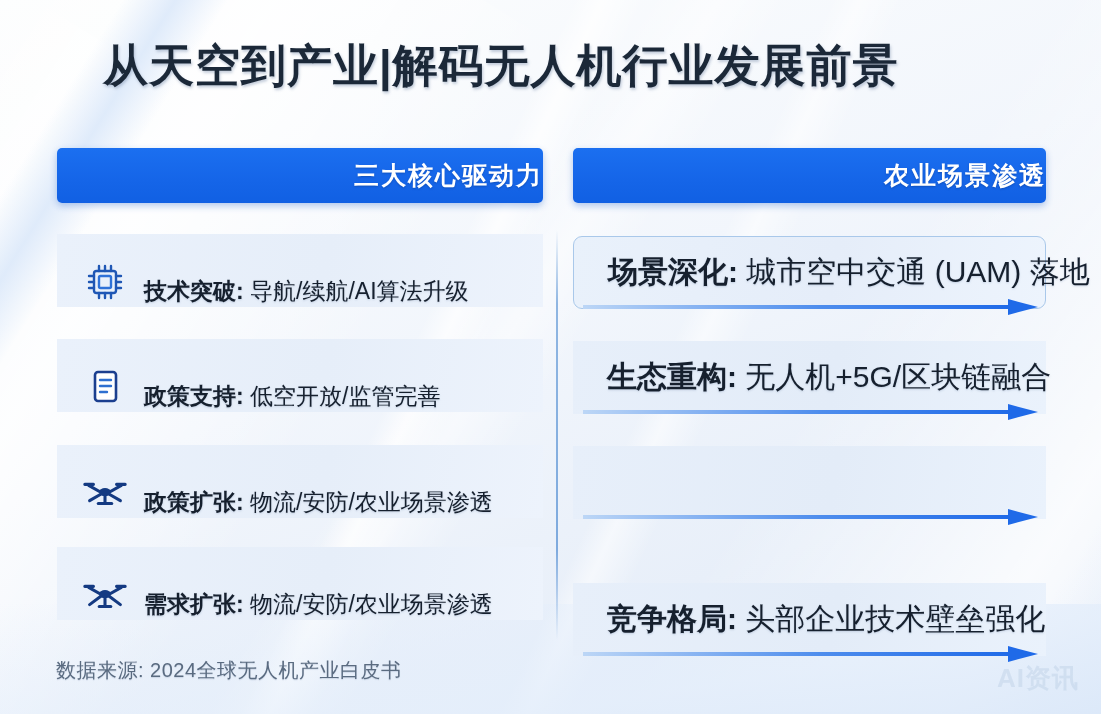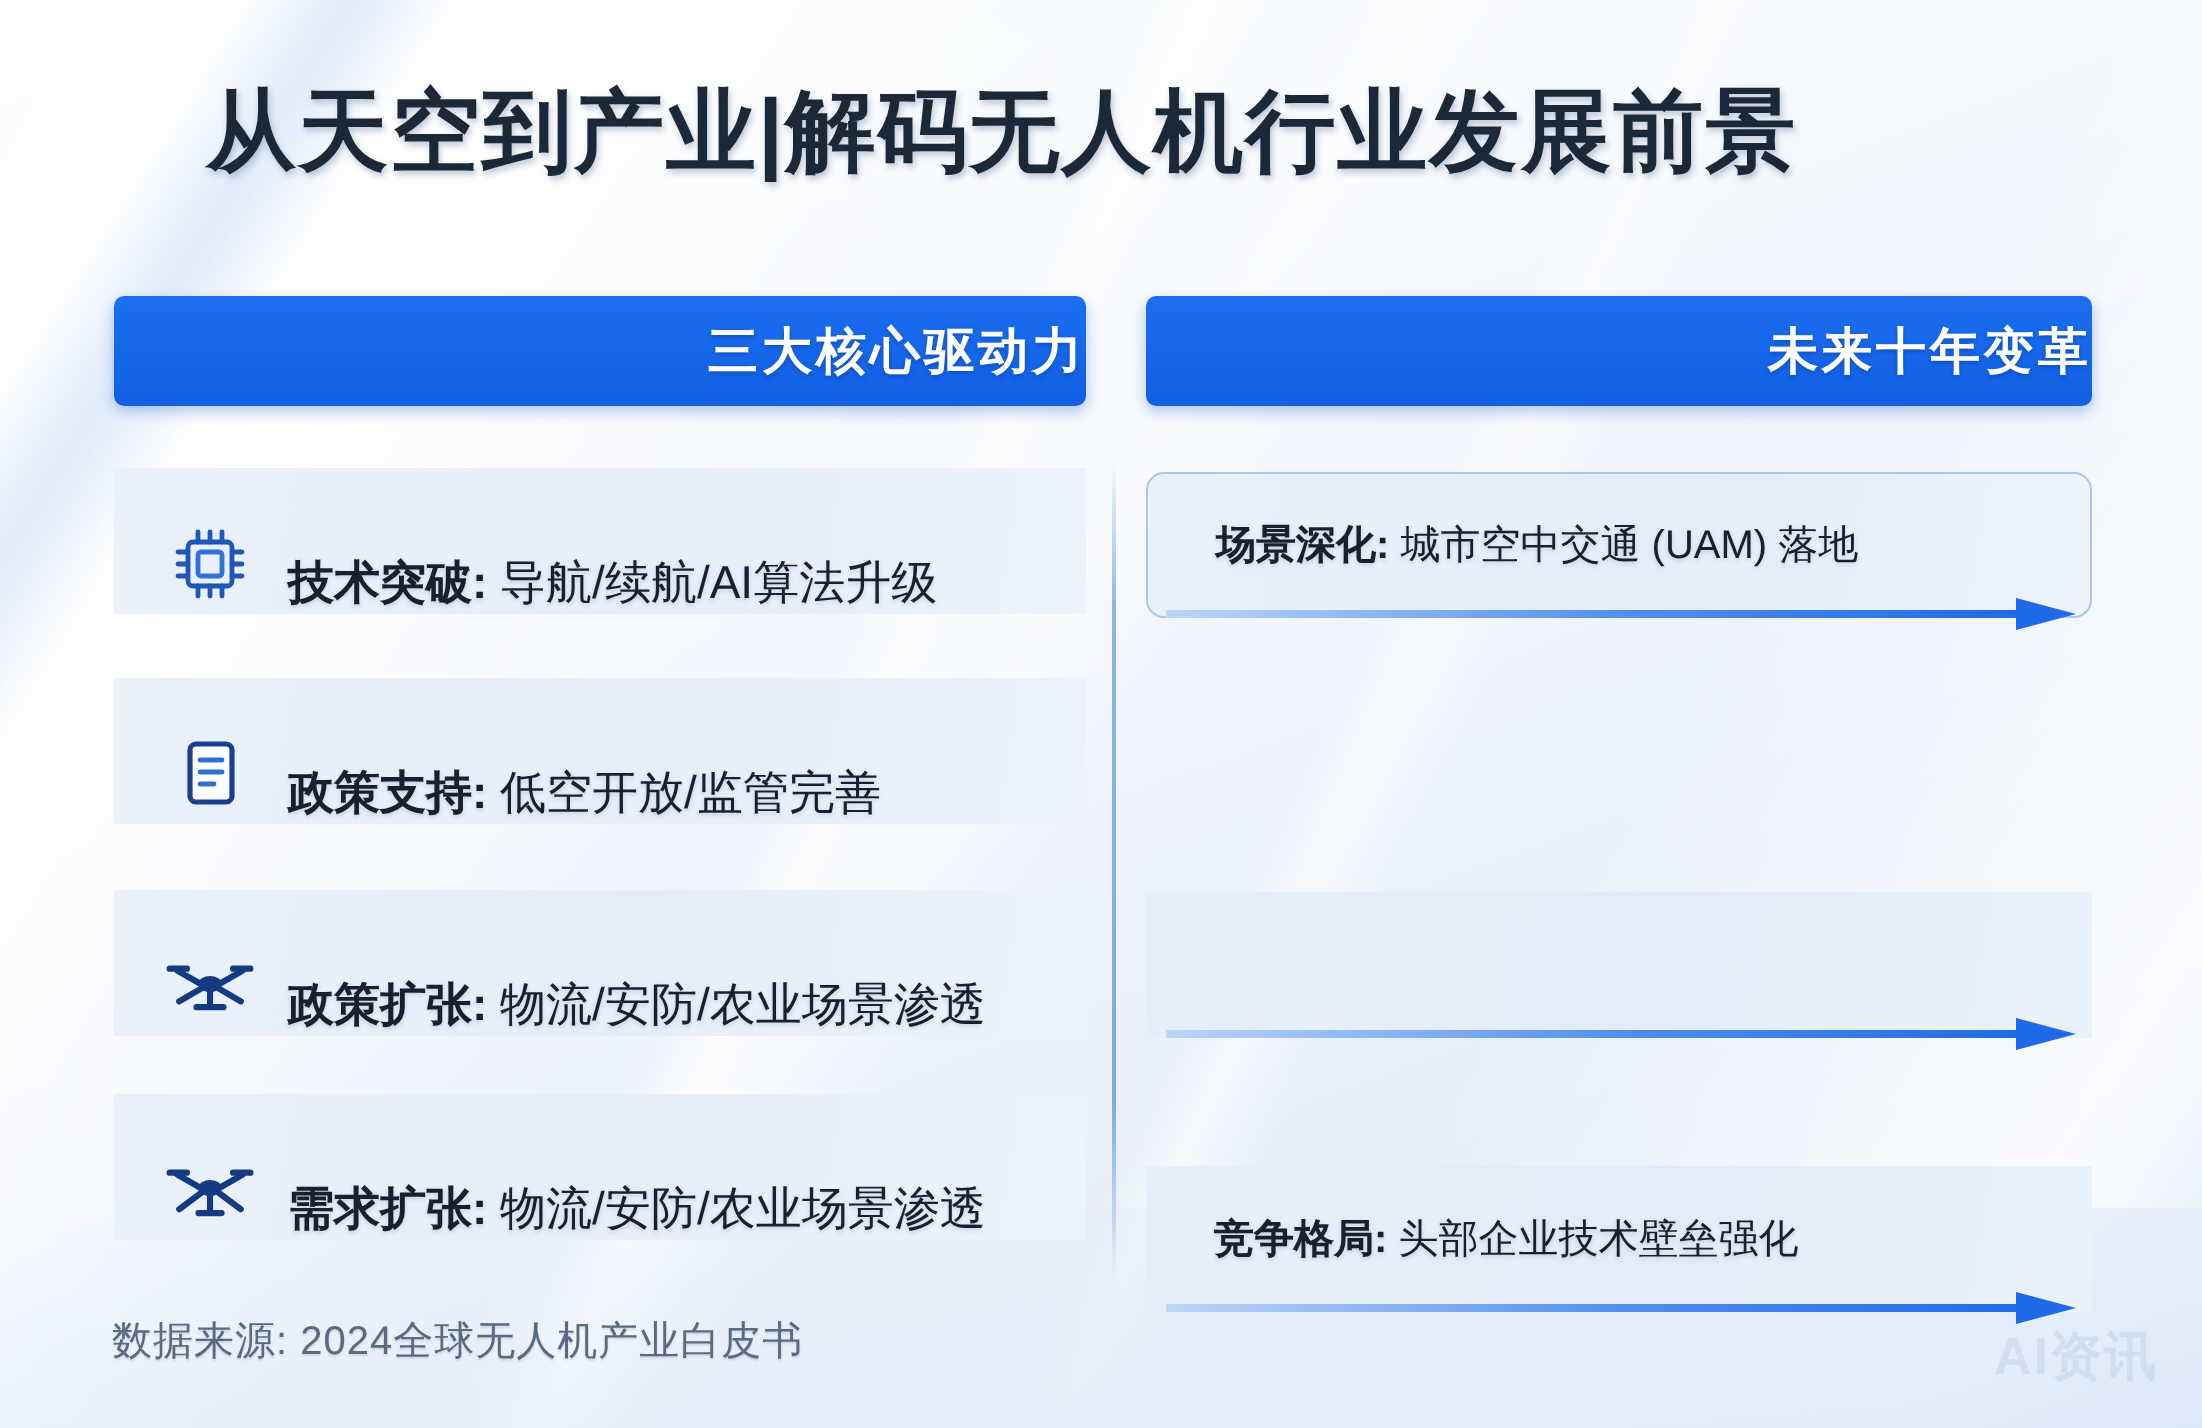--- a/index.html
+++ b/index.html
@@ -90,21 +90,21 @@
   .rbox {
     position:absolute; left:0; top:0; width:473px; height:73px;
     background:linear-gradient(100deg,#e7effa 0%, #e3ecf8 55%, #eaf2fc 100%);
     display:flex; align-items:center;
   }
   .rbox.outlined {
     border:1.5px solid #a9c8ea; border-radius:9px;
     background:linear-gradient(100deg,#e9f1fb 0%, #e5edf9 55%, #edf4fd 100%);
   }
   .rbox .txt {
-    font-size:20px; color:#16202e; white-space:nowrap; margin-left:34px;
+    font-size:30px; color:#16202e; white-space:nowrap; margin-left:34px;
     text-shadow:0 1px 2px rgba(130,150,180,.35);
   }
   .rbox .txt b { font-weight:bold; }
   .rbox .txt span { font-weight:normal; }
   .arrow {
     position:absolute; left:10px; bottom:-8px; width:455px; height:20px;
   }
 
   
   #footer {
@@ -130,21 +130,21 @@
   <div class="streak s5"></div>
   <div class="streak s6"></div>
   <div class="streak s7"></div>
 
   <div id="title">从天空到产业|解码无人机行业发展前景</div>
 
   <div class="col-header" id="hdr-left">
     <span>三大核心驱动力</span>
   </div>
   <div class="col-header" id="hdr-right">
-    <span>未来十年变革</span>
+    <span>农业场景渗透</span>
   </div>
 
   <div id="divider"></div>
 
   <div class="lrow" style="top:234px">
     <span class="ico">
       <svg width="44" height="44" viewBox="0 0 44 44">
         <g stroke="#1f57b5" stroke-width="2.4" fill="none" stroke-linecap="round">
           <rect x="11" y="11" width="22" height="22" rx="2.5"></rect>
           <rect x="16" y="16" width="12" height="12" rx="1.5" stroke="#2f72d8"></rect>
@@ -224,20 +224,31 @@
         <stop offset="0%" stop-color="#bcd6f6"></stop>
             <stop offset="55%" stop-color="#4e8ded"></stop>
             <stop offset="100%" stop-color="#1f6ae8"></stop>
       </linearGradient>
         </defs>
       <rect x="0" y="8" width="430" height="4" fill="url(#ag1)"></rect>
       <polygon points="425,2 455,10 425,18" fill="#1f6ae8"></polygon>
     </svg>
   </div>
 
+  <div class="rrow" style="top:341px">
+    <div class="rbox">
+      <span class="txt">
+        <b>生态重构:</b><span> 无人机+5G/区块链融合</span>
+      </span>
+    </div>
+    <svg class="arrow" viewBox="0 0 455 20" preserveAspectRatio="none">
+      <rect x="0" y="8" width="430" height="4" fill="url(#ag1)"></rect>
+      <polygon points="425,2 455,10 425,18" fill="#1f6ae8"></polygon>
+    </svg>
+  </div>
 
   <div class="rrow" style="top:446px">
     <div class="rbox">
       <span class="txt">
         <b></b><span></span>
       </span>
     </div>
     <svg class="arrow" viewBox="0 0 455 20" preserveAspectRatio="none">
       <rect x="0" y="8" width="430" height="4" fill="url(#ag1)"></rect>
       <polygon points="425,2 455,10 425,18" fill="#1f6ae8"></polygon>

